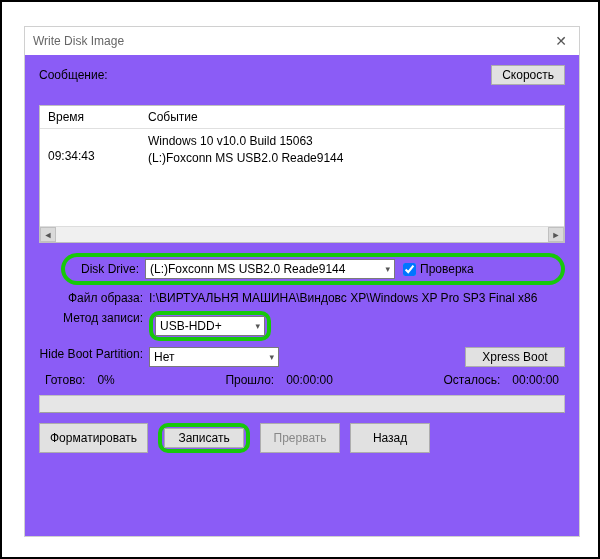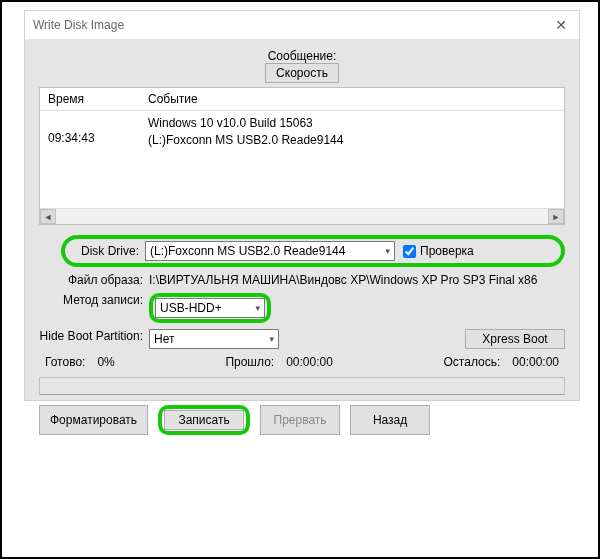--- a/index.html
+++ b/index.html
@@ -13,24 +13,24 @@
   .frame {
     width: 600px;
     height: 559px;
     border: 2px solid #000;
     background: #fff;
     position: relative;
   }
   .window {
     position: absolute;
     left: 22px;
-    top: 8px;
+    top: 24px;
     width: 556px;
-    height: 391px;
-    background: #e5e5e5;
+    height: 511px;
+    background: #8b5cf6;
     border: 1px solid #d0d0d0;
   }
   .titlebar {
     height: 28px;
     background: #fff;
     display: flex;
     align-items: center;
     padding: 0 8px;
     font-size: 12px;
     color: #666;
@@ -41,22 +41,21 @@
     color: #555;
     padding: 0 4px;
     cursor: default;
   }
   .client {
     padding: 10px 14px 8px 14px;
   }
   .msg-row {
     display: flex;
     align-items: center;
-    margin-bottom: 4px;
-    flex-direction: column;
+    margin-bottom: 20px;
   }
   .msg-label { flex: 0 0 auto; font-size: 12px; }
   .msg-spacer { flex: 1; }
   .btn {
     background: #e1e1e1;
     border: 1px solid #adadad;
     padding: 2px 10px;
     font-size: 12px;
     min-width: 70px;
     text-align: center;

